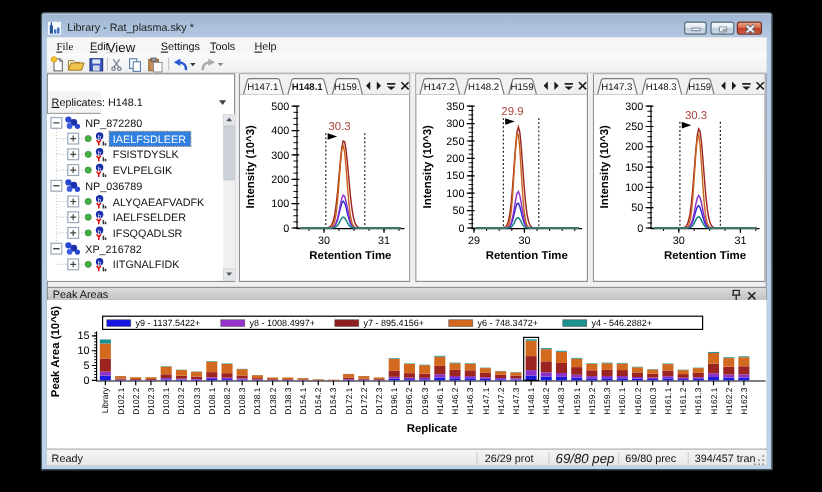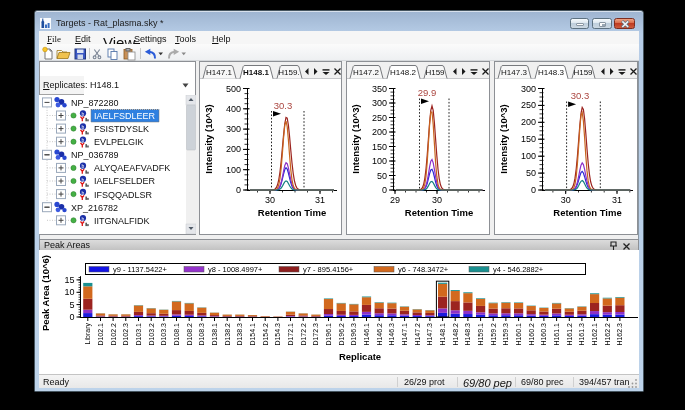--- a/index.html
+++ b/index.html
@@ -6,42 +6,42 @@
 </style></head><body>
 <div class="abs" style="left:34px;top:10px;width:610px;height:382px;background:linear-gradient(180deg,#9eb4d0 0%,#b6cce6 6%,#bdd3ea 100%);border:1px solid #46555f;border-radius:3px 3px 1px 1px;box-shadow:inset 0 1px 0 rgba(255,255,255,.6);">
 <svg class="abs" style="left:5px;top:7px" width="11" height="11" viewBox="0 0 11 11">
       <rect x="0" y="0" width="11" height="11" fill="#f8fbfd"></rect>
       <rect x="1.5" y="4" width="2.6" height="6" fill="#1f4f9e"></rect>
       <path d="M 1.2 4.2 L 2.8 1.6 L 4.4 4.2 Z" fill="#1f4f9e"></path>
       <rect x="2.3" y="0.5" width="1" height="2" fill="#1f4f9e"></rect>
       <rect x="5" y="6.5" width="2" height="3.5" fill="#3a6fc0"></rect>
       <rect x="7.6" y="5" width="2" height="5" fill="#3a6fc0"></rect>
     </svg>
-<div class="abs" style="left:21px;top:6.5px;font-size:9px;color:#1c1c1c;">Targets - Rat_plasma.sky *</div>
+<div class="abs" style="left:21px;top:6.5px;font-size:9px;color:#1c1c1c;">Library - Rat_plasma.sky *</div>
 <div style="position:absolute;top:7px;height:11px;border:1px solid #5d7180;border-radius:2.5px;background:linear-gradient(180deg,#f6fafc 0%,#dde7ef 45%,#bfcfdd 50%,#ccd8e2 100%);left:535px;width:19px;">
       <div style="position:absolute;left:5px;top:3.5px;width:8px;height:3px;background:#fdfdfd;border:0.5px solid #8a97a3;border-radius:1px"></div>
     </div>
 <div style="position:absolute;top:7px;height:11px;border:1px solid #5d7180;border-radius:2.5px;background:linear-gradient(180deg,#f6fafc 0%,#dde7ef 45%,#bfcfdd 50%,#ccd8e2 100%);left:557px;width:20px;">
       <div style="position:absolute;left:6px;top:2.5px;width:7px;height:5px;background:#fdfdfd;border:0.5px solid #8a97a3;border-radius:1px">
         <div style="position:absolute;left:2px;top:1.5px;width:2.5px;height:1.5px;background:#9aa7b3"></div>
       </div>
     </div>
 <div style="position:absolute;top:7px;height:11px;border:1px solid #5d7180;border-radius:2.5px;left:579px;width:21px;background:linear-gradient(180deg,#eda384 0%,#d96a4a 45%,#bf3b22 50%,#cd5b3c 100%);border-color:#7e2d20;">
       <svg width="21" height="11" viewBox="0 0 21 11" style="position:absolute;left:0;top:0">
         <path d="M 7 2.2 L 13.5 8.2 M 13.5 2.2 L 7 8.2" stroke="#5f6e7a" stroke-width="3"></path>
         <path d="M 7.3 2.4 L 13.2 8 M 13.2 2.4 L 7.3 8" stroke="#eef2f5" stroke-width="1.6"></path>
       </svg>
     </div>
 <div class="abs" style="left:4px;top:20px;right:4px;bottom:3px;background:#f0f0f0;border:1px solid #8b98a4;">
 </div>
 </div>
 <div class="abs" style="left:39px;top:31px;width:600px;height:13px;background:#f6f6f6;"></div>
 <div class="abs" style="left:47px;top:33.5px;font-size:9px;color:#111;font-family:Liberation Serif, serif;"><span style="text-decoration:underline">F</span>ile</div>
 <div class="abs" style="left:75px;top:33.5px;font-size:9px;color:#111;"><span style="text-decoration:underline">E</span>dit</div>
-<div class="abs" style="left:103px;top:33.5px;font-size:15px;color:#111;"><span style="text-decoration:underline">V</span>iew</div>
+<div class="abs" style="left:89px;top:33.5px;font-size:11px;color:#111;"><span style="text-decoration:underline">V</span>iew</div>
 <div class="abs" style="left:134px;top:33.5px;font-size:9px;color:#111;"><span style="text-decoration:underline">S</span>ettings</div>
 <div class="abs" style="left:175px;top:33.5px;font-size:9px;color:#111;"><span style="text-decoration:underline">T</span>ools</div>
 <div class="abs" style="left:212px;top:34px;font-size:9px;color:#111;"><span style="text-decoration:underline">H</span>elp</div>
 <div class="abs" style="left:39px;top:44px;width:600px;height:17px;background:linear-gradient(180deg,#fbfbfb,#eef0f2);border-bottom:1px solid #d5d8db;"></div>
 <svg style="position:absolute;left:39px;top:45px" width="250" height="16" viewBox="0 0 250 16">
 <g>
       <path d="M 6 4 L 11 4 L 13 6 L 13 14 L 6 14 Z" fill="#fff" stroke="#777"></path>
       <path d="M 11 4 L 11 6 L 13 6" fill="none" stroke="#777"></path>
       <circle cx="6" cy="4.5" r="2.3" fill="#f7c52a" stroke="#c79000" stroke-width="0.6"></circle>
     </g>

